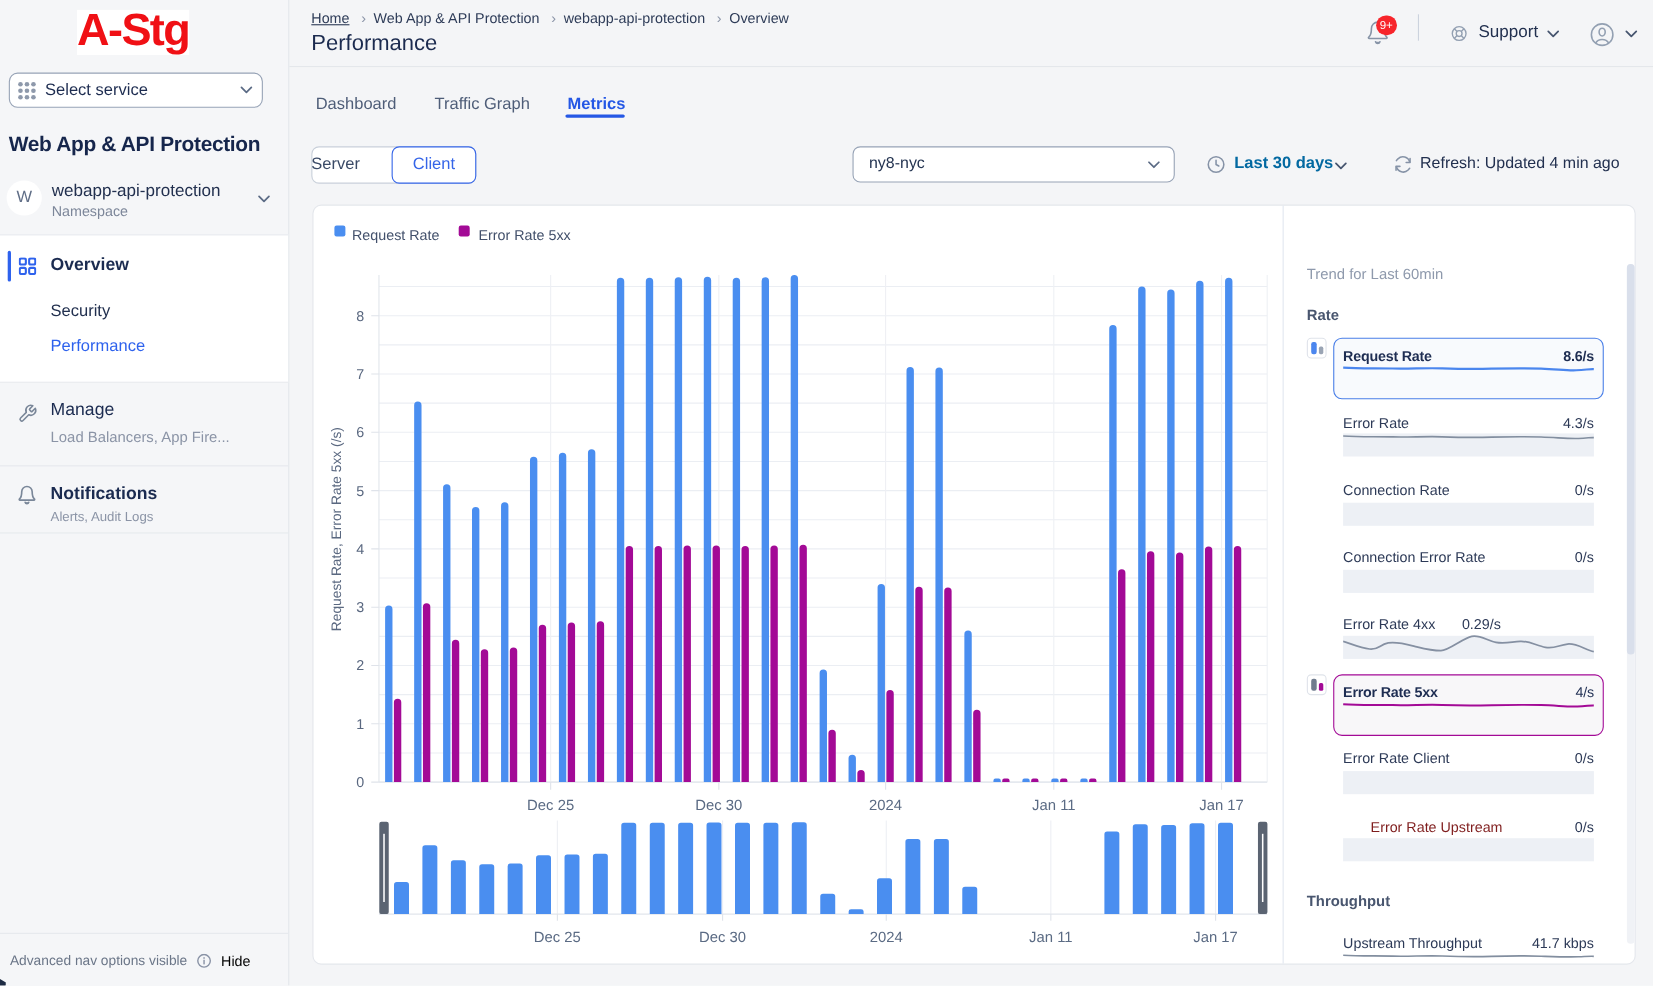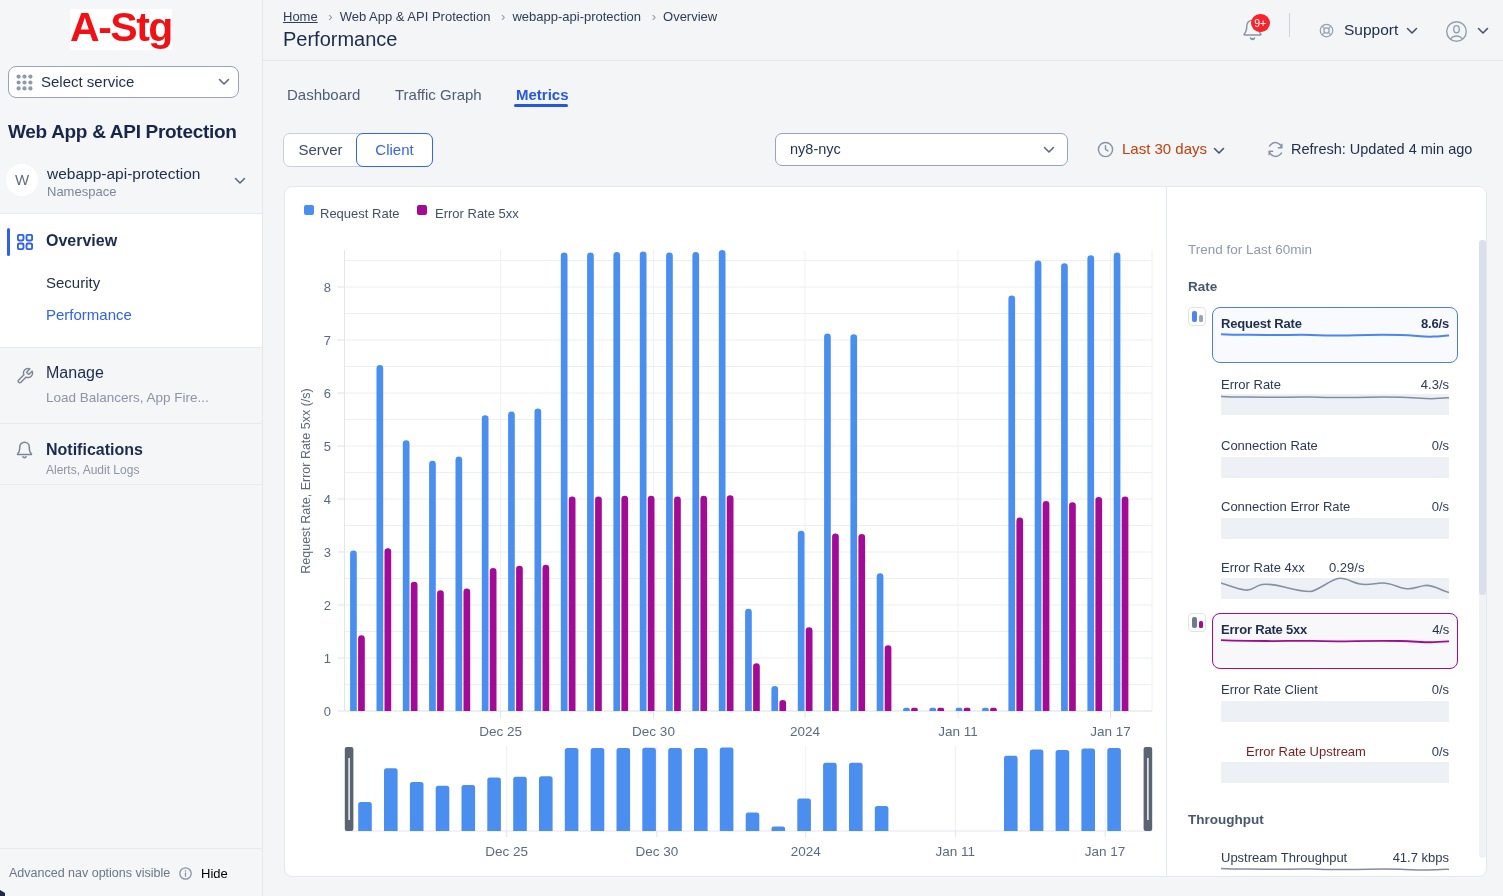--- a/index.html
+++ b/index.html
@@ -126,36 +126,36 @@
 <svg class="abs" style="left:1477px;top:27px;" width="12" height="8" viewBox="0 0 12 8">
     <path d="M1.5 1.5 L6 6 L10.5 1.5" fill="none" stroke="#46556f" stroke-width="1.6" stroke-linecap="round" stroke-linejoin="round"></path>
   </svg>
 
 <div class="abs" style="left:287px;top:86px;font-size:15px;color:#4e5d78;">Dashboard</div>
 <div class="abs" style="left:395px;top:86px;font-size:15px;color:#4e5d78;">Traffic Graph</div>
 <div class="abs" style="left:516px;top:86px;font-size:15px;color:#2457e5;font-weight:bold;">Metrics</div>
 <div class="abs" style="left:514px;top:104px;width:54px;height:3px;background:#2457e5;border-radius:2px;"></div>
 
 <div class="abs" style="left:283px;top:133px;width:150px;height:34px;background:#fff;border:1px solid #c9d0da;border-radius:7px;"></div>
-<div class="abs" style="left:283px;top:133px;width:75px;height:34px;line-height:33px;text-align:center;font-size:15px;color:#3a4a66;">Server</div>
+<div class="abs" style="left:283px;top:133px;width:75px;height:34px;line-height:33px;text-align:left;font-size:15px;color:#3a4a66;">Server</div>
 <div class="abs" style="left:356px;top:133px;width:77px;height:34px;background:#fff;border:1.5px solid #3565e8;border-radius:7px;line-height:32px;text-align:center;font-size:15px;color:#3565e8;font-weight:500;">Client</div>
 
 <div class="abs" style="left:775px;top:133px;width:293px;height:33px;background:#fff;border:1px solid #97a3b6;border-radius:7px;"></div>
 <div class="abs" style="left:790px;top:133px;height:33px;line-height:33px;font-size:14.5px;color:#243451;">ny8-nyc</div>
 <svg class="abs" style="left:1043px;top:146px;" width="12" height="8" viewBox="0 0 12 8">
     <path d="M1.5 1.5 L6 6 L10.5 1.5" fill="none" stroke="#5b6b85" stroke-width="1.6" stroke-linecap="round" stroke-linejoin="round"></path>
   </svg>
 
 <svg class="abs" style="left:1097px;top:141px;" width="17" height="17" viewBox="0 0 24 24">
   <g fill="none" stroke="#8693a7" stroke-width="2" stroke-linecap="round" stroke-linejoin="round">
     <circle cx="12" cy="12" r="10"></circle>
       <path d="M12 6.5v5.5l3.5 2"></path>
   </g>
 </svg>
-<div class="abs" style="left:1122px;top:140px;font-size:15px;color:#c2410c;">Last 30 days</div>
+<div class="abs" style="left:1122px;top:140px;font-size:15px;color:#0369a1;font-weight:bold;">Last 30 days</div>
 <svg class="abs" style="left:1213px;top:147px;" width="12" height="8" viewBox="0 0 12 8">
     <path d="M1.5 1.5 L6 6 L10.5 1.5" fill="none" stroke="#46556f" stroke-width="1.6" stroke-linecap="round" stroke-linejoin="round"></path>
   </svg>
 
 <svg class="abs" style="left:1267px;top:141px;" width="17" height="17" viewBox="0 0 24 24">
   <g fill="none" stroke="#8693a7" stroke-width="2" stroke-linecap="round" stroke-linejoin="round">
     <path d="M21 4.5v5h-5"></path>
       <path d="M20.5 9a9 9 0 0 0-15-4.2L3.5 7"></path>
     <path d="M3 19.5v-5h5"></path>
       <path d="M3.5 15a9 9 0 0 0 15 4.2l2-2.2"></path>

